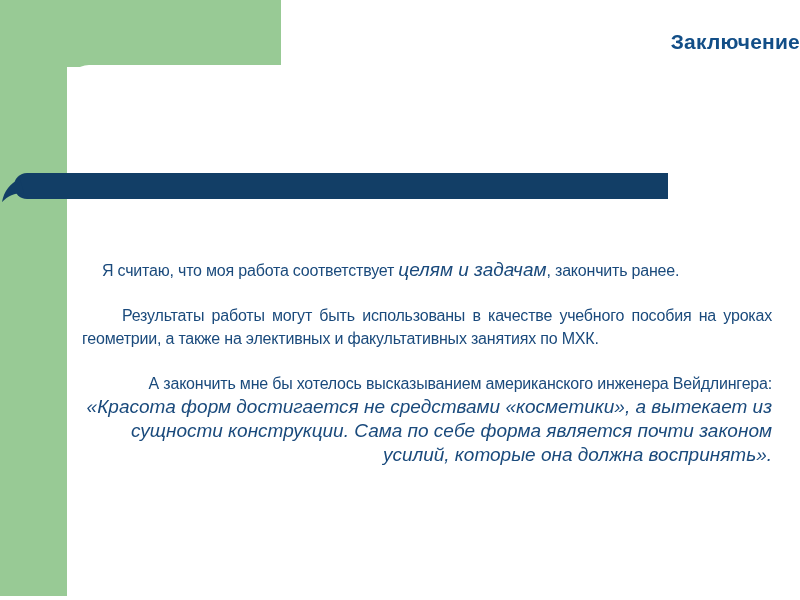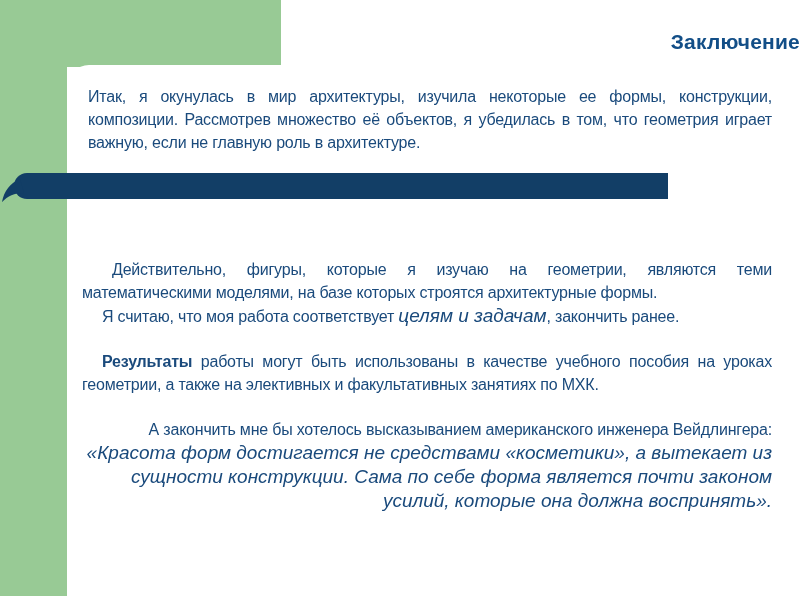--- a/index.html
+++ b/index.html
@@ -64,41 +64,39 @@
     width: 690px;
     font-size: 16px;
     line-height: 23px;
     letter-spacing: -0.2px;
   }
   .para { margin: 0; text-align: justify; }
   .para.no-justify { text-align: right; }
   .para.indent { text-indent: 20px; }
   .para.indent-lg { text-indent: 30px; }
   .para.gap { margin-top: 22px; }
-  .b { font-weight: bold; }
+  .b { font-weight: normal; margin-left: 20px; }
   .i { font-style: italic; letter-spacing: 0; font-size: 19px; }
 </style>
 </head>
 <body>
 
 <div class="slide">
   <div class="green-top"></div>
   <div class="green-side"></div>
   <div class="panel"></div>
 
   <h1 class="title">Заключение</h1>
 
-  <p class="intro">Итак, я окунулась в мир архитектуры, изучила некоторые ее формы, конструкции, композиции. Рассмотрев множество её объектов, я убедилась в том, что геометрия играет важную, если не главную роль в архитектуре.</p>
 
   <svg class="bar" viewBox="0 0 668 32" xmlns="http://www.w3.org/2000/svg" aria-hidden="true">
     <g fill="#123e66">
       <path d="M 27 1 H 668 V 27 H 27 A 13 13 0 0 1 14 14 A 13 13 0 0 1 27 1 Z"></path>
       <path d="M 20 7 C 10 11 4 19 2 30 C 8 24 14 21 24 21 Z"></path>
     </g>
   </svg>
 
   <div class="body-text">
-    <p class="para indent-lg"><span>Действительно, фигуры, которые я изучаю на геометрии, являются теми математическими моделями, на базе которых строятся архитектурные формы.</span></p>
     <p class="para indent"><span>Я считаю, что моя работа соответствует </span><span class="i">целям и задачам</span><span>, закончить ранее.</span></p>
     <p class="para indent gap"><span class="b">Результаты</span><span> работы могут быть использованы в качестве учебного пособия на уроках геометрии, а также на элективных и факультативных занятиях по МХК.</span></p>
     <p class="para indent gap no-justify"><span>А закончить мне бы хотелось  высказыванием американского инженера Вейдлингера: </span><span class="i">«Красота форм достигается не средствами «косметики», а вытекает из сущности конструкции. Сама по себе форма является почти законом усилий, которые она должна воспринять».</span></p>
   </div>
 </div>
 
 </body></html>

